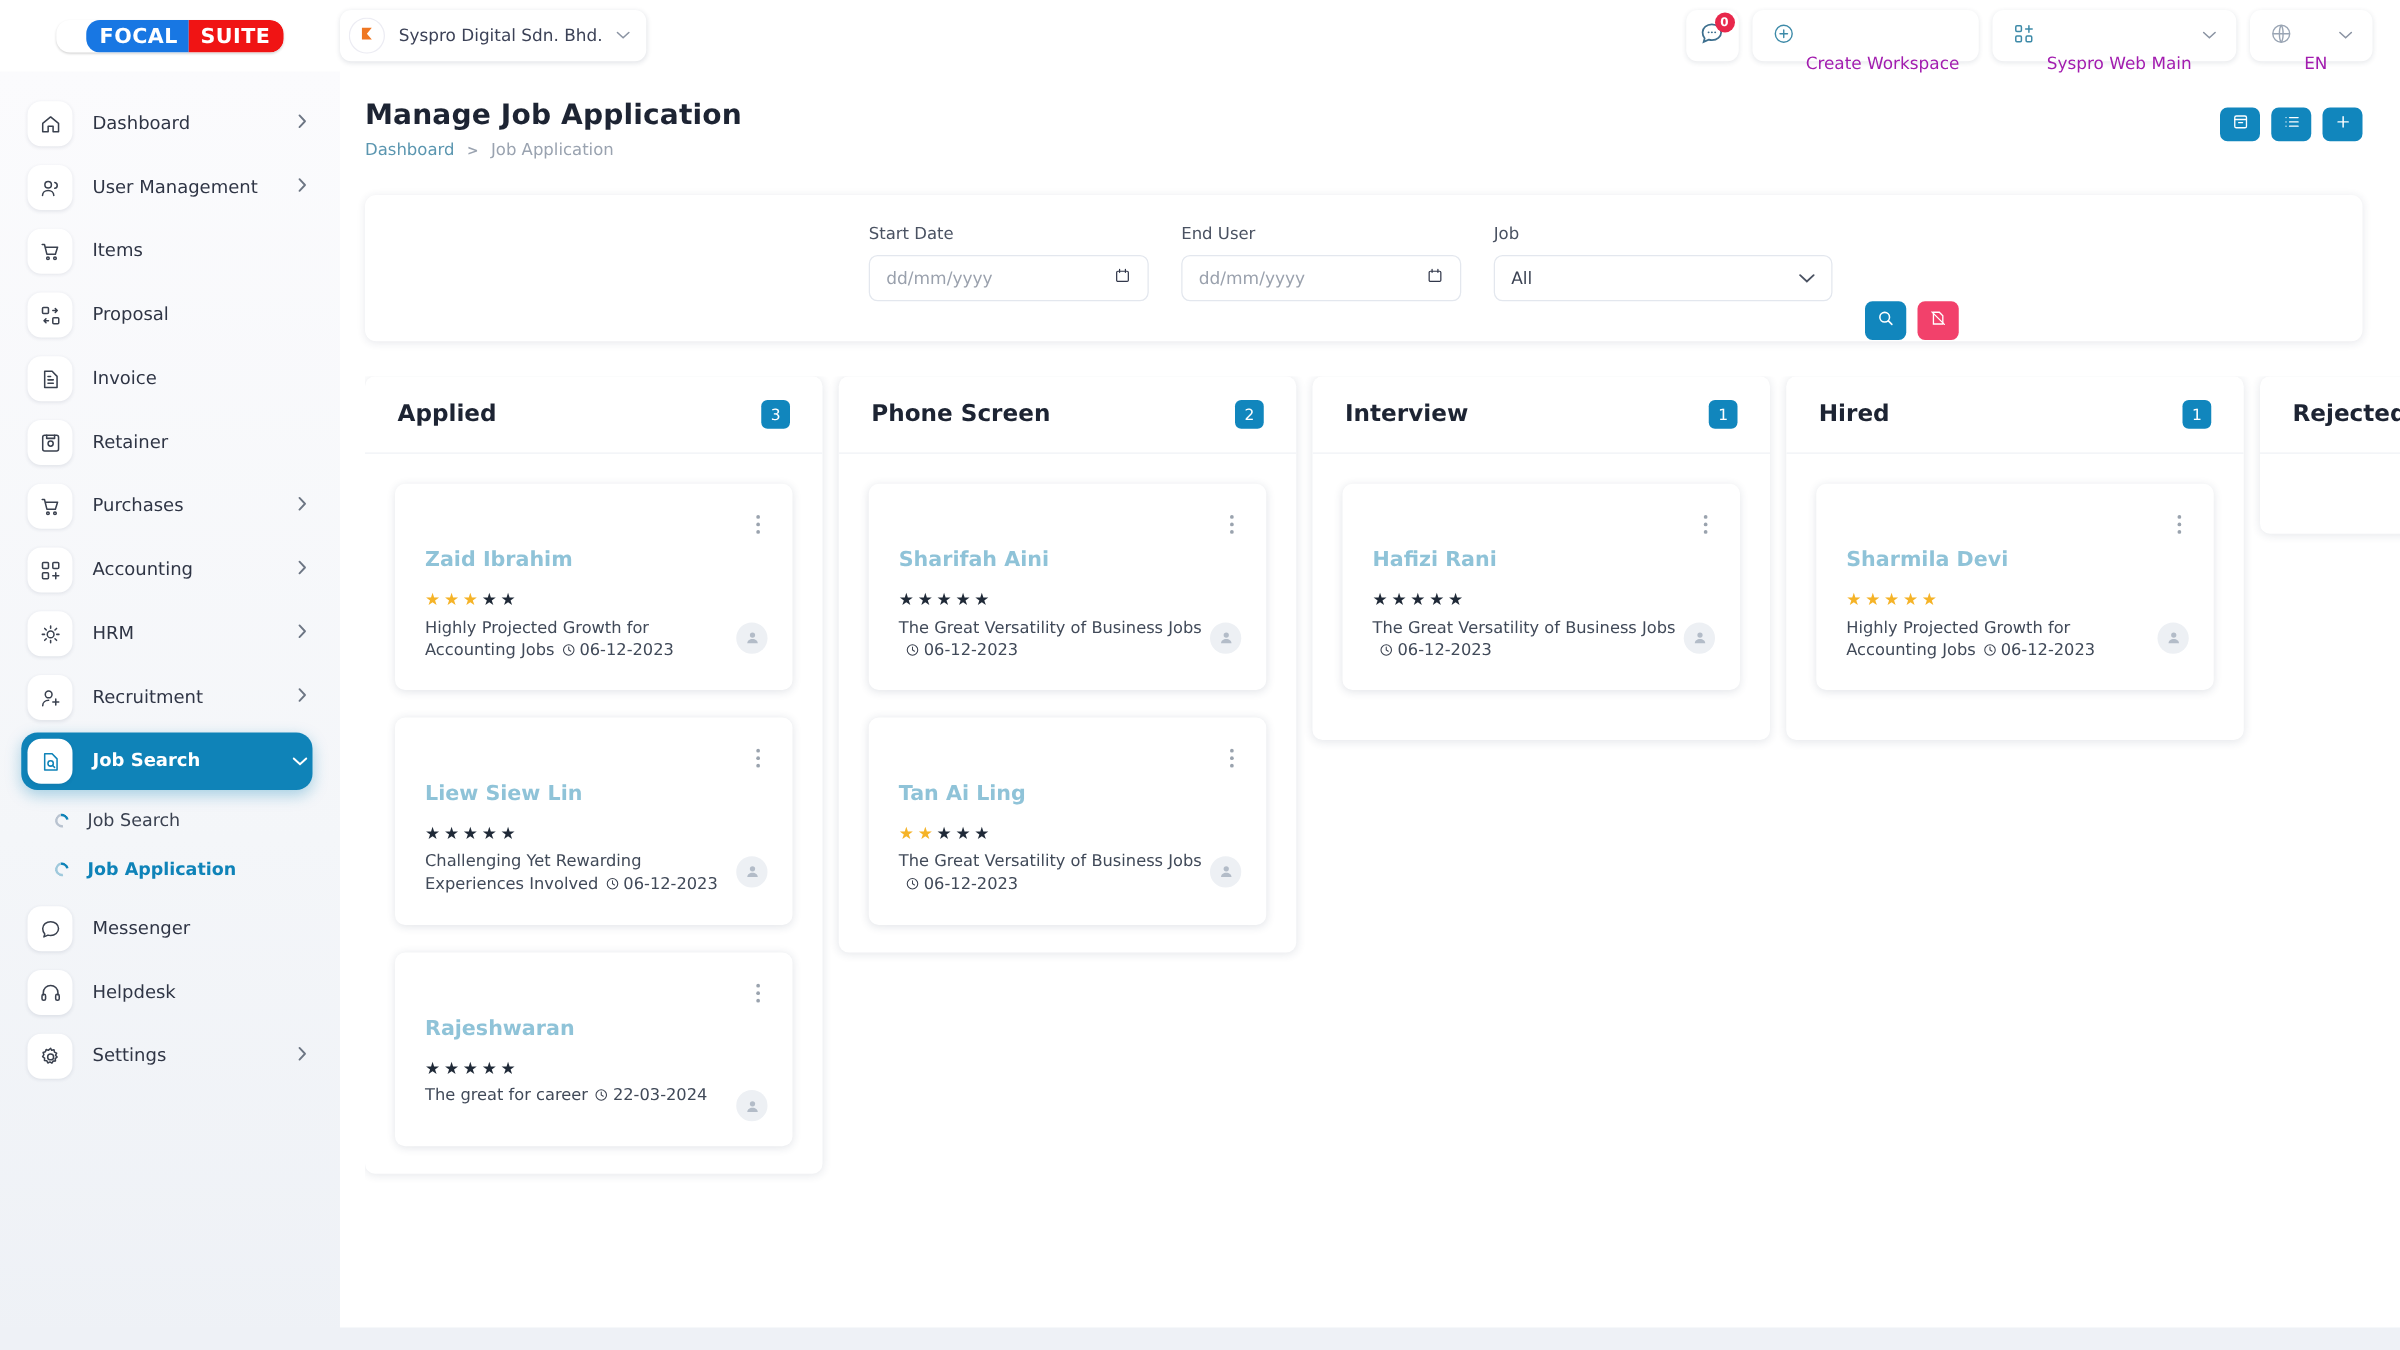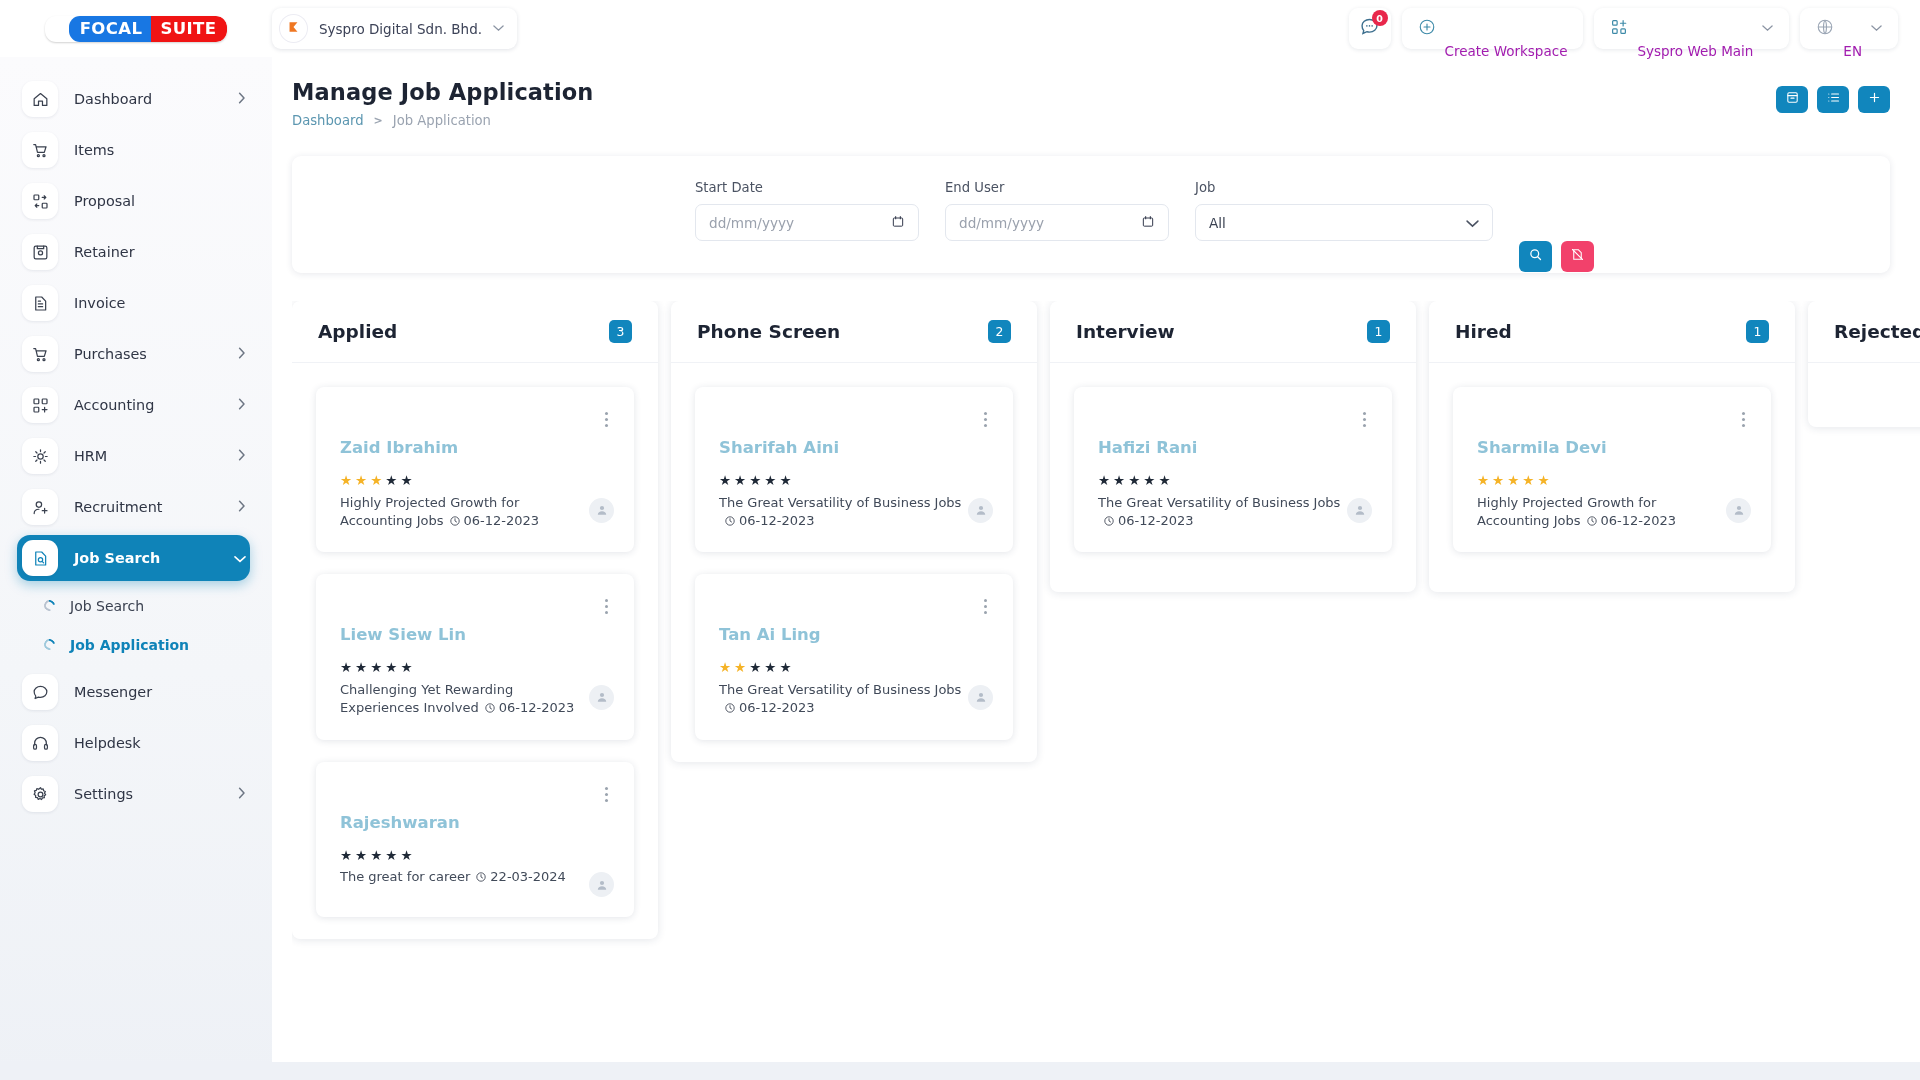--- a/index.html
+++ b/index.html
@@ -117,21 +117,21 @@
     height: 117px; display: flex; align-items: flex-start; padding: 24px 24px 0 0;
   }
   .filter-spacer { width: 403px; min-width: 403px; }
   .f-group { display: flex; flex-direction: column; gap: 9px; margin-right: 26px; }
   .f-label { font-size: 13.2px; color: #4a5262; }
   .f-input {
     height: 37px; border: 1px solid #e3e7ee; border-radius: 7px; background: #fff;
     display: flex; align-items: center; padding: 0 13px; font-size: 13.6px; color: #9aa1ad;
   }
   .f-input.date { width: 224px; justify-content: space-between; }
-  .f-input.select { width: 298px; justify-content: space-between; color: #3b4252; }
+  .f-input.select { width: 271px; justify-content: space-between; color: #3b4252; }
   .f-actions { display: flex; gap: 9px; align-self: flex-end; padding-bottom: 1px; }
   .act-btn { width: 33px; height: 31px; border-radius: 6px; display: flex; align-items: center; justify-content: center; cursor: pointer; }
   .act-search { background: #1186bd; }
   .act-clear { background: #f2416b; }
 
   
   .board-wrap { flex: 1; min-height: 0; margin: 28px 0 0 20px; position: relative; overflow: hidden; }
   .board { display: flex; gap: 13px; height: 100%; padding-right: 4px; }
   .col {
     width: 366px; min-width: 366px; background: #fff; border-radius: 8px;
@@ -275,20 +275,33 @@
               </svg>
             </span>
             <span class="nav-label">Dashboard</span>
             <span class="nav-chev"><svg width="8" height="12" viewBox="0 0 8 12">
                 <path d="M1.6 1.3 6 6l-4.4 4.7" stroke="#6d7684" stroke-width="1.5" fill="none" stroke-linecap="round" stroke-linejoin="round"></path>
               </svg></span>
           </div>
           <div class="nav-item">
             <span class="nav-ico">
               <svg width="19" height="19" viewBox="0 0 24 24" fill="none" stroke="#3a414f" stroke-width="1.55" stroke-linecap="round" stroke-linejoin="round">
+                <circle cx="9.5" cy="8.5" r="3.3"></circle>
+                <path d="M3.8 19.5c0-3.2 2.5-5.2 5.7-5.2s5.7 2 5.7 5.2"></path>
+                <path d="M16.2 6.3a3 3 0 0 1 0 5.9"></path>
+              </svg>
+            </span>
+            <span class="nav-label">User Management</span>
+            <span class="nav-chev"><svg width="8" height="12" viewBox="0 0 8 12">
+                <path d="M1.6 1.3 6 6l-4.4 4.7" stroke="#6d7684" stroke-width="1.5" fill="none" stroke-linecap="round" stroke-linejoin="round"></path>
+              </svg></span>
+          </div>
+          <div class="nav-item">
+            <span class="nav-ico">
+              <svg width="19" height="19" viewBox="0 0 24 24" fill="none" stroke="#3a414f" stroke-width="1.55" stroke-linecap="round" stroke-linejoin="round">
                 <path d="M3.5 4.5h2.3l2.4 9.8h8.6l2.2-7H7"></path>
                 <circle cx="9.3" cy="18.5" r="1.3"></circle>
                 <circle cx="16.4" cy="18.5" r="1.3"></circle>
               </svg>
             </span>
             <span class="nav-label">Items</span>
           </div>
           <div class="nav-item">
             <span class="nav-ico">
               <svg width="19" height="19" viewBox="0 0 24 24" fill="none" stroke="#3a414f" stroke-width="1.55" stroke-linecap="round" stroke-linejoin="round">
@@ -296,35 +309,35 @@
                 <rect x="14.2" y="14.2" width="6" height="6" rx="1"></rect>
                 <path d="M14.2 6.8h4.5M18.7 6.8l-2-2M18.7 6.8l-2 2"></path>
                 <path d="M9.8 17.2H5.3M5.3 17.2l2-2M5.3 17.2l2 2"></path>
               </svg>
             </span>
             <span class="nav-label">Proposal</span>
           </div>
           <div class="nav-item">
             <span class="nav-ico">
               <svg width="19" height="19" viewBox="0 0 24 24" fill="none" stroke="#3a414f" stroke-width="1.55" stroke-linecap="round" stroke-linejoin="round">
+                <path d="M6 3.8h7.5L18.5 9v11.2H6z"></path>
+                <path d="M9.3 12.5h5.4M9.3 16h5.4M9.3 9h2.7"></path>
+              </svg>
+            </span>
+            <span class="nav-label">Invoice</span>
+          </div>
+          <div class="nav-item">
+            <span class="nav-ico">
+              <svg width="19" height="19" viewBox="0 0 24 24" fill="none" stroke="#3a414f" stroke-width="1.55" stroke-linecap="round" stroke-linejoin="round">
                 <rect x="4" y="4" width="16" height="16" rx="2"></rect>
                 <circle cx="12" cy="12.5" r="2.6"></circle>
                 <path d="M8 4v3.2h8V4"></path>
               </svg>
             </span>
             <span class="nav-label">Retainer</span>
-          </div>
-          <div class="nav-item">
-            <span class="nav-ico">
-              <svg width="19" height="19" viewBox="0 0 24 24" fill="none" stroke="#3a414f" stroke-width="1.55" stroke-linecap="round" stroke-linejoin="round">
-                <path d="M6 3.8h7.5L18.5 9v11.2H6z"></path>
-                <path d="M9.3 12.5h5.4M9.3 16h5.4M9.3 9h2.7"></path>
-              </svg>
-            </span>
-            <span class="nav-label">Invoice</span>
           </div>
           <div class="nav-item">
             <span class="nav-ico">
               <svg width="19" height="19" viewBox="0 0 24 24" fill="none" stroke="#3a414f" stroke-width="1.55" stroke-linecap="round" stroke-linejoin="round">
                 <path d="M3.5 4.5h2.3l2.4 9.8h8.6l2.2-7H7"></path>
                 <circle cx="9.3" cy="18.5" r="1.3"></circle>
                 <circle cx="16.4" cy="18.5" r="1.3"></circle>
               </svg>
             </span>
             <span class="nav-label">Purchases</span>

